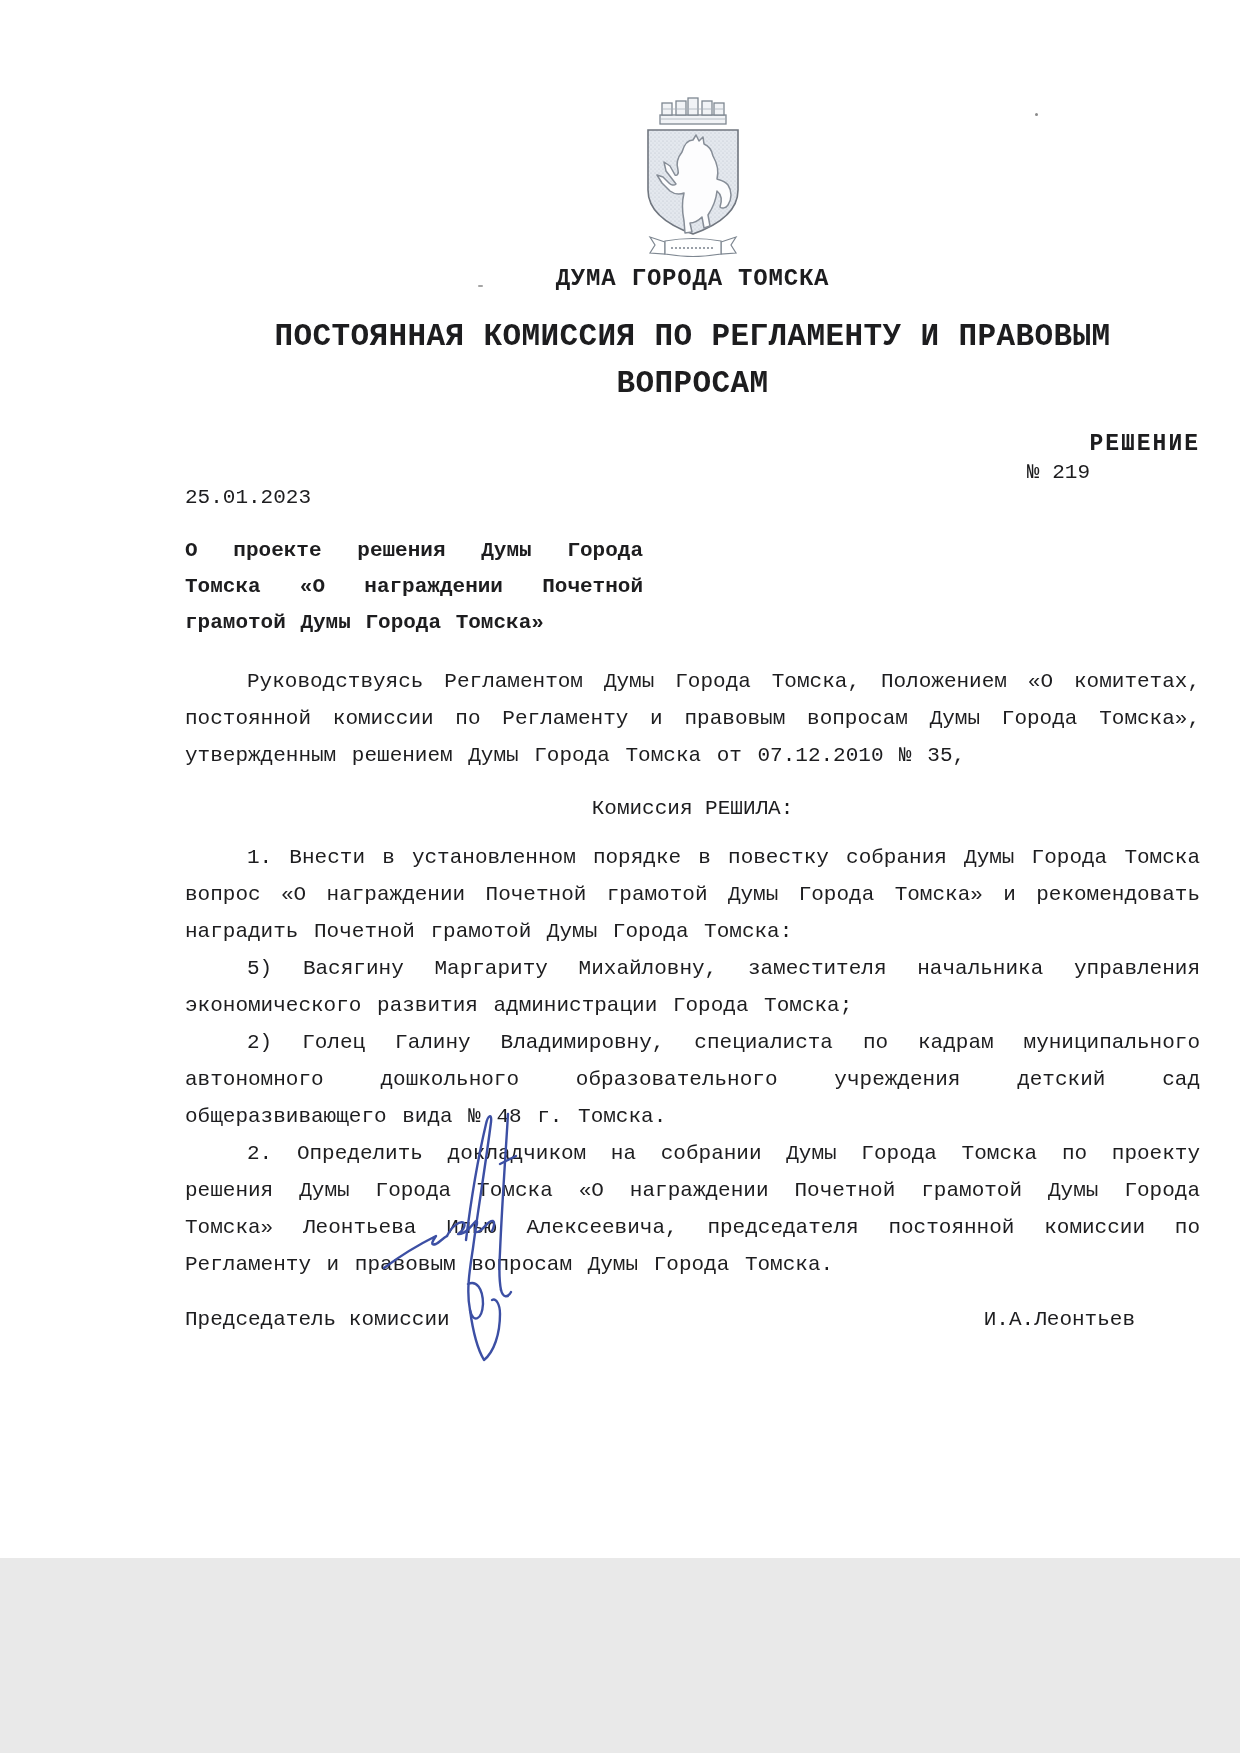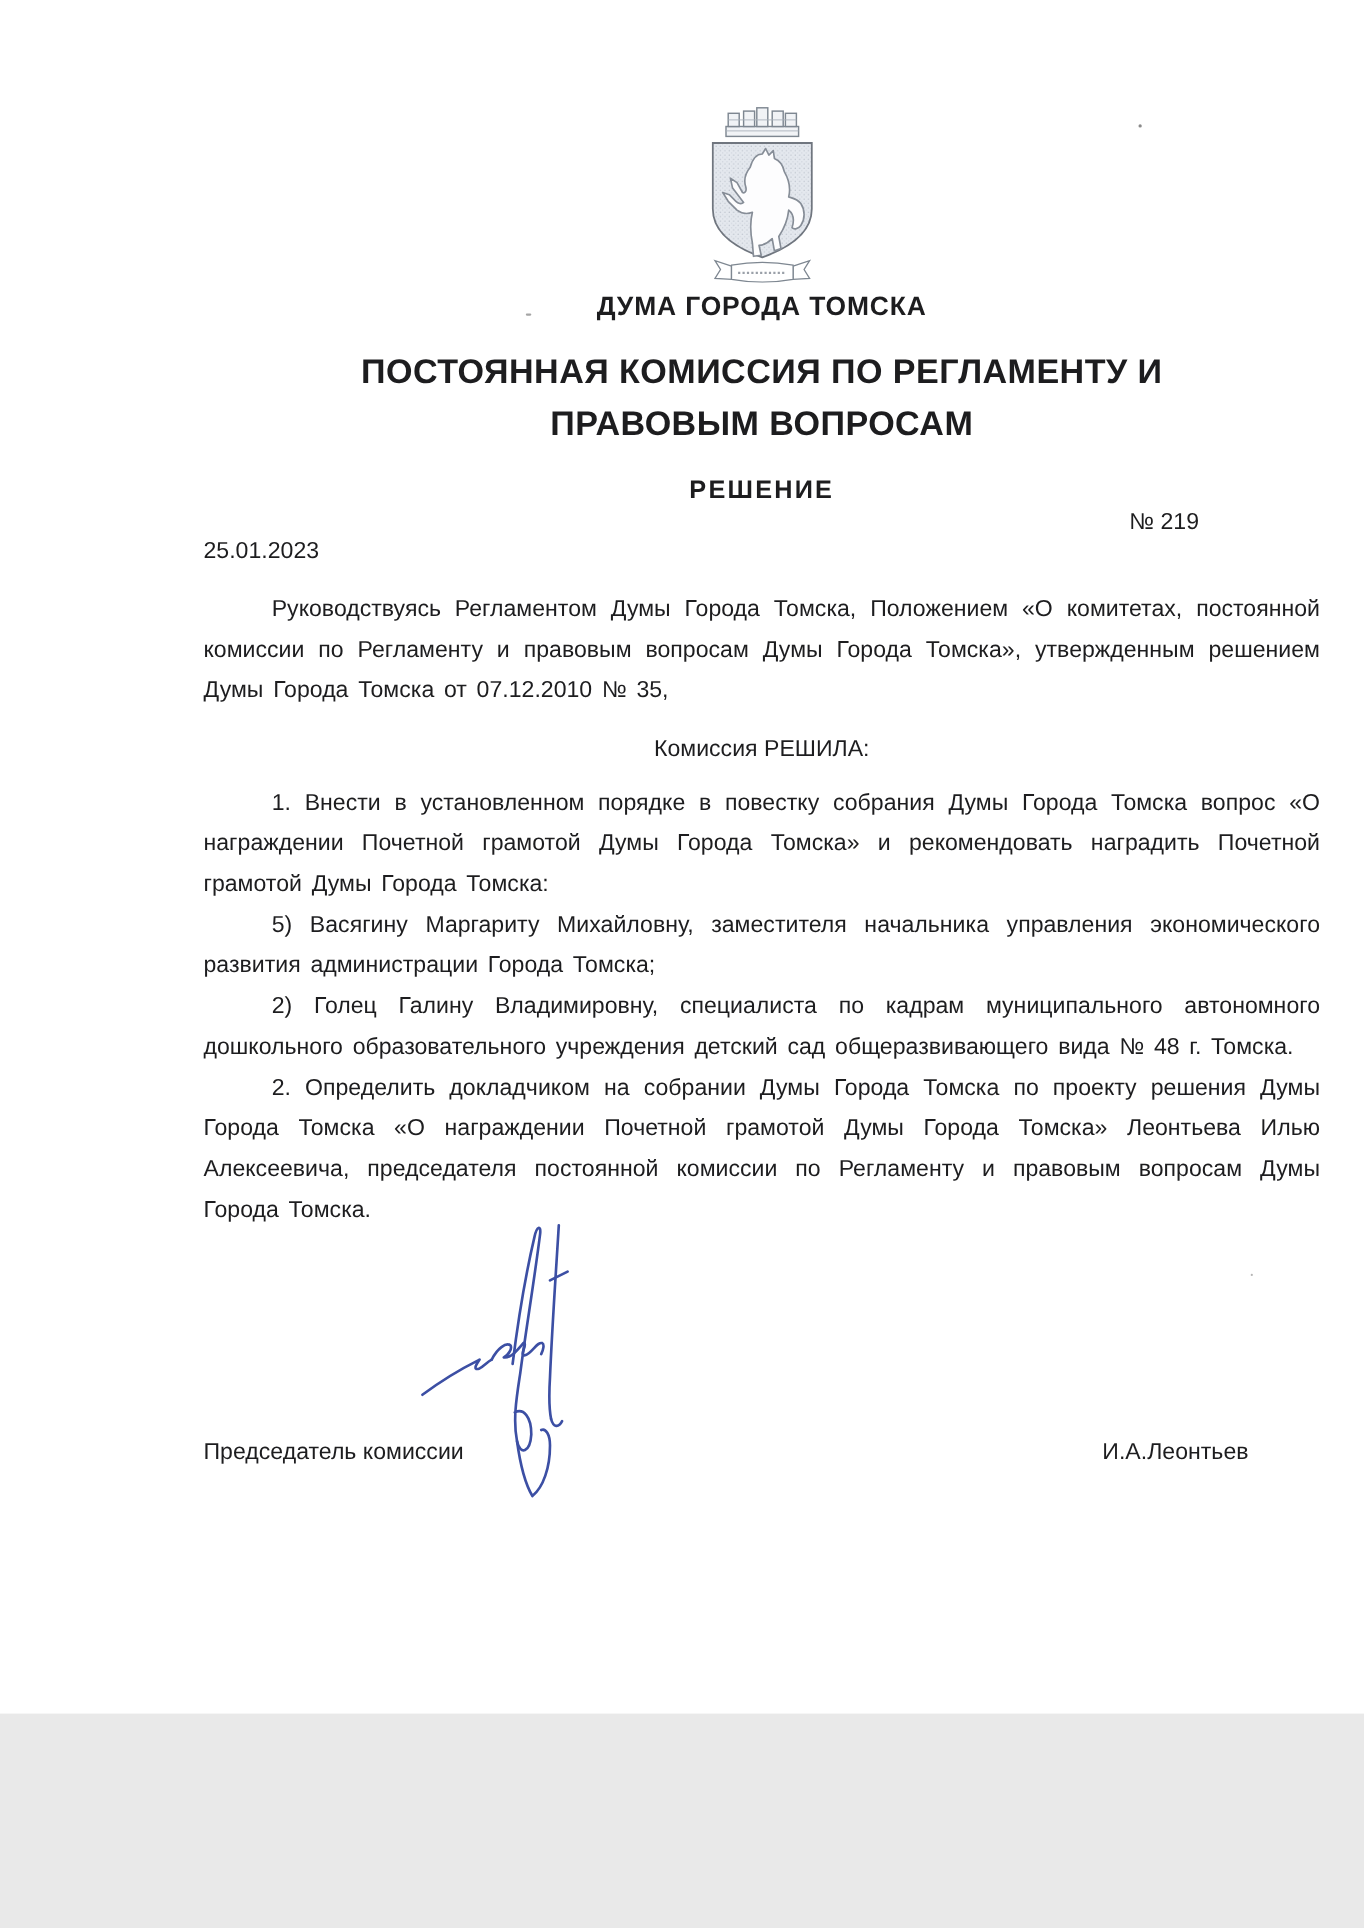--- a/index.html
+++ b/index.html
@@ -1,41 +1,41 @@
 <!DOCTYPE html>
 <html lang="ru"><head>
 <meta charset="utf-8">
 <style>
   html,body{margin:0;padding:0;background:#e9e9e9;}
   .page{
     position:relative;
     width:1240px;height:1558px;
     margin:0 auto;
     background:#ffffff;
-    font-family:Liberation Sans, sans-serif;
+    font-family:Liberation Mono, monospace;
     color:#1d1d1f;
     overflow:hidden;
   }
   .content{
     position:absolute;left:185px;top:0;width:1015px;
     padding-top:92px;
   }
   .emblem-wrap{display:flex;justify-content:center;}
   .org-title{
     margin-top:8px;text-align:center;
     font-weight:bold;font-size:24px;letter-spacing:0.8px;
   }
   .commission-title{
     margin-top:22px;text-align:center;
     font-weight:bold;font-size:31px;line-height:1.5;
     max-width:900px;margin-left:auto;margin-right:auto;
     letter-spacing:0.4px;
   }
   .doc-type{
-    margin-top:24px;text-align:center;
+    margin-top:24px;text-align:right;
     font-weight:bold;font-size:23px;letter-spacing:2px;
   }
   .doc-number{
     margin-top:4px;text-align:right;padding-right:110px;
     font-size:21px;
   }
   .doc-date{
     margin-top:2px;font-size:21px;
   }
   .subject{
@@ -126,20 +126,21 @@
     <div class="org-title">ДУМА ГОРОДА ТОМСКА</div>
 
     <div class="commission-title">ПОСТОЯННАЯ КОМИССИЯ ПО РЕГЛАМЕНТУ И ПРАВОВЫМ ВОПРОСАМ</div>
 
     <div class="doc-type">РЕШЕНИЕ</div>
 
     <div class="doc-number">№ 219</div>
 
     <div class="doc-date">25.01.2023</div>
 
+    <div class="subject">О проекте решения Думы Города Томска «О награждении Почетной грамотой Думы Города Томска»</div>
 
     <p class="body-par preamble">Руководствуясь Регламентом Думы Города Томска, Положением «О комитетах, постоянной комиссии по Регламенту и правовым вопросам Думы Города Томска», утвержденным решением Думы Города Томска от 07.12.2010 № 35,</p>
 
     <div class="decision-heading">Комиссия РЕШИЛА:</div>
 
     <p class="body-par">1. Внести в установленном порядке в повестку собрания Думы Города Томска вопрос «О награждении Почетной грамотой Думы Города Томска» и рекомендовать наградить Почетной грамотой Думы Города Томска:</p>
     <p class="body-par">5) Васягину Маргариту Михайловну, заместителя начальника управления экономического развития администрации Города Томска;</p>
     <p class="body-par">2) Голец Галину Владимировну, специалиста по кадрам муниципального автономного дошкольного образовательного учреждения детский сад общеразвивающего вида № 48 г. Томска.</p>
     <p class="body-par">2. Определить докладчиком на собрании Думы Города Томска по проекту решения Думы Города Томска «О награждении Почетной грамотой Думы Города Томска» Леонтьева Илью Алексеевича, председателя постоянной комиссии по Регламенту и правовым вопросам Думы Города Томска.</p>
   </div>

